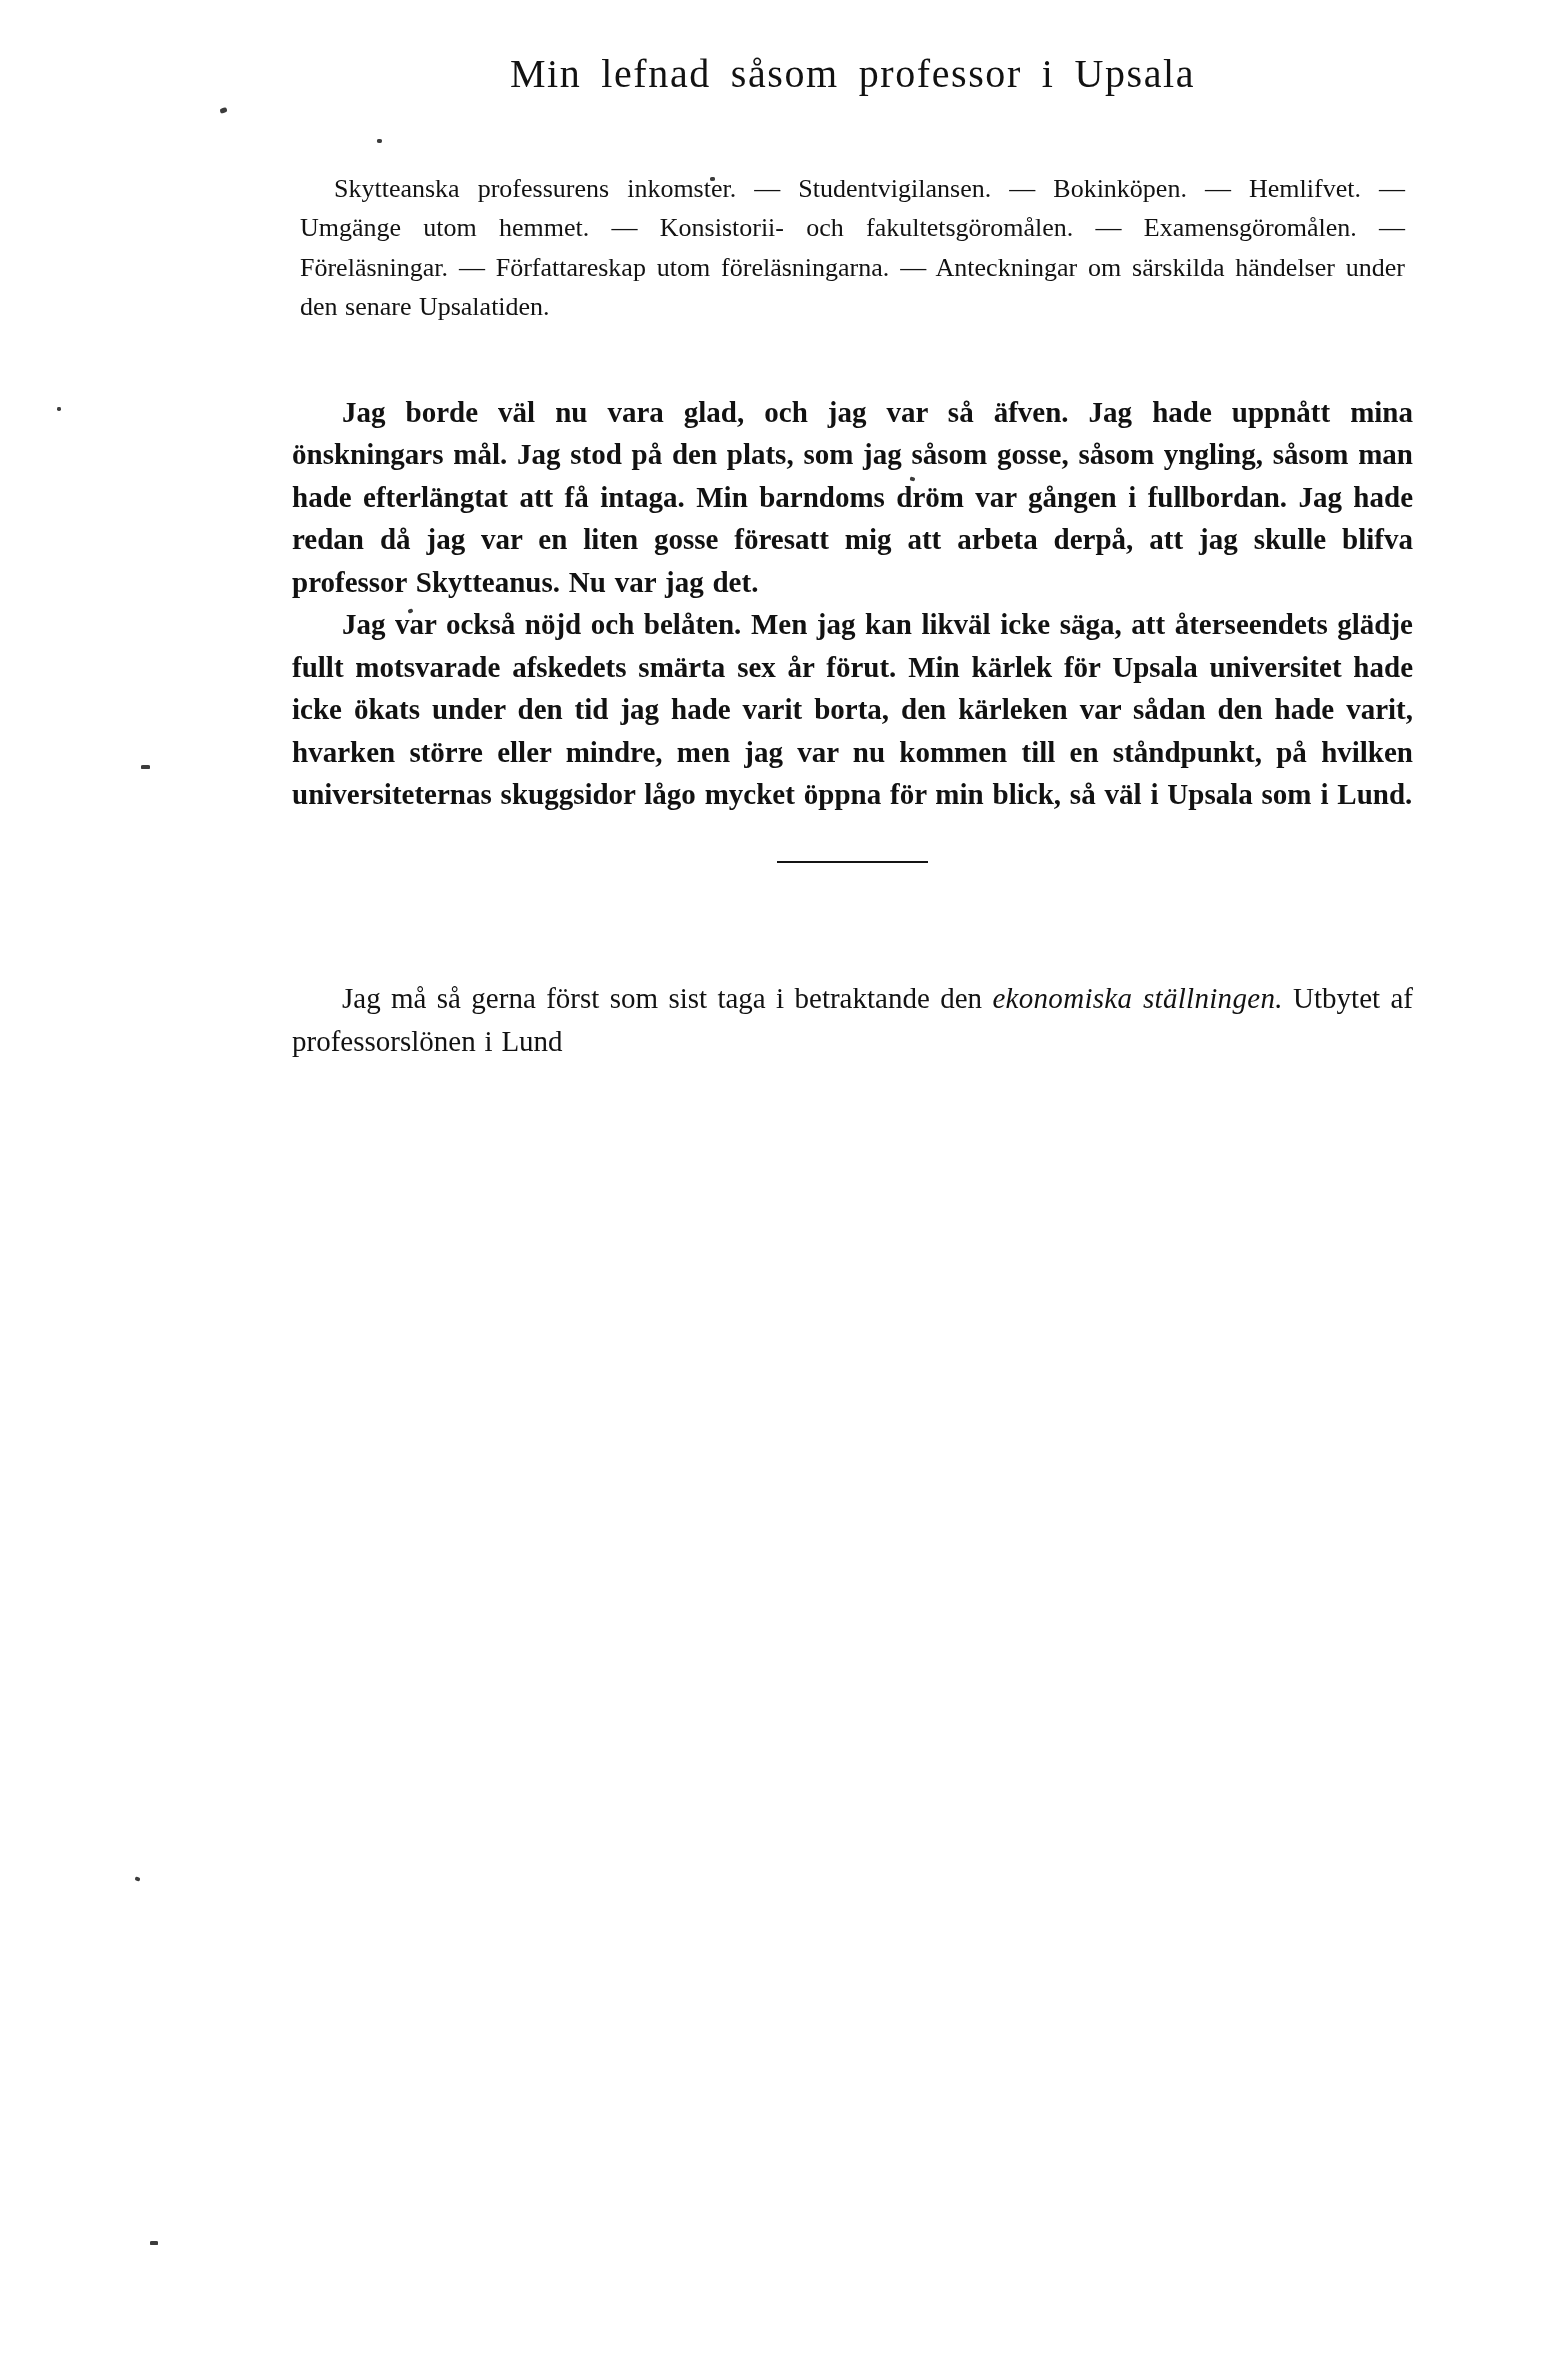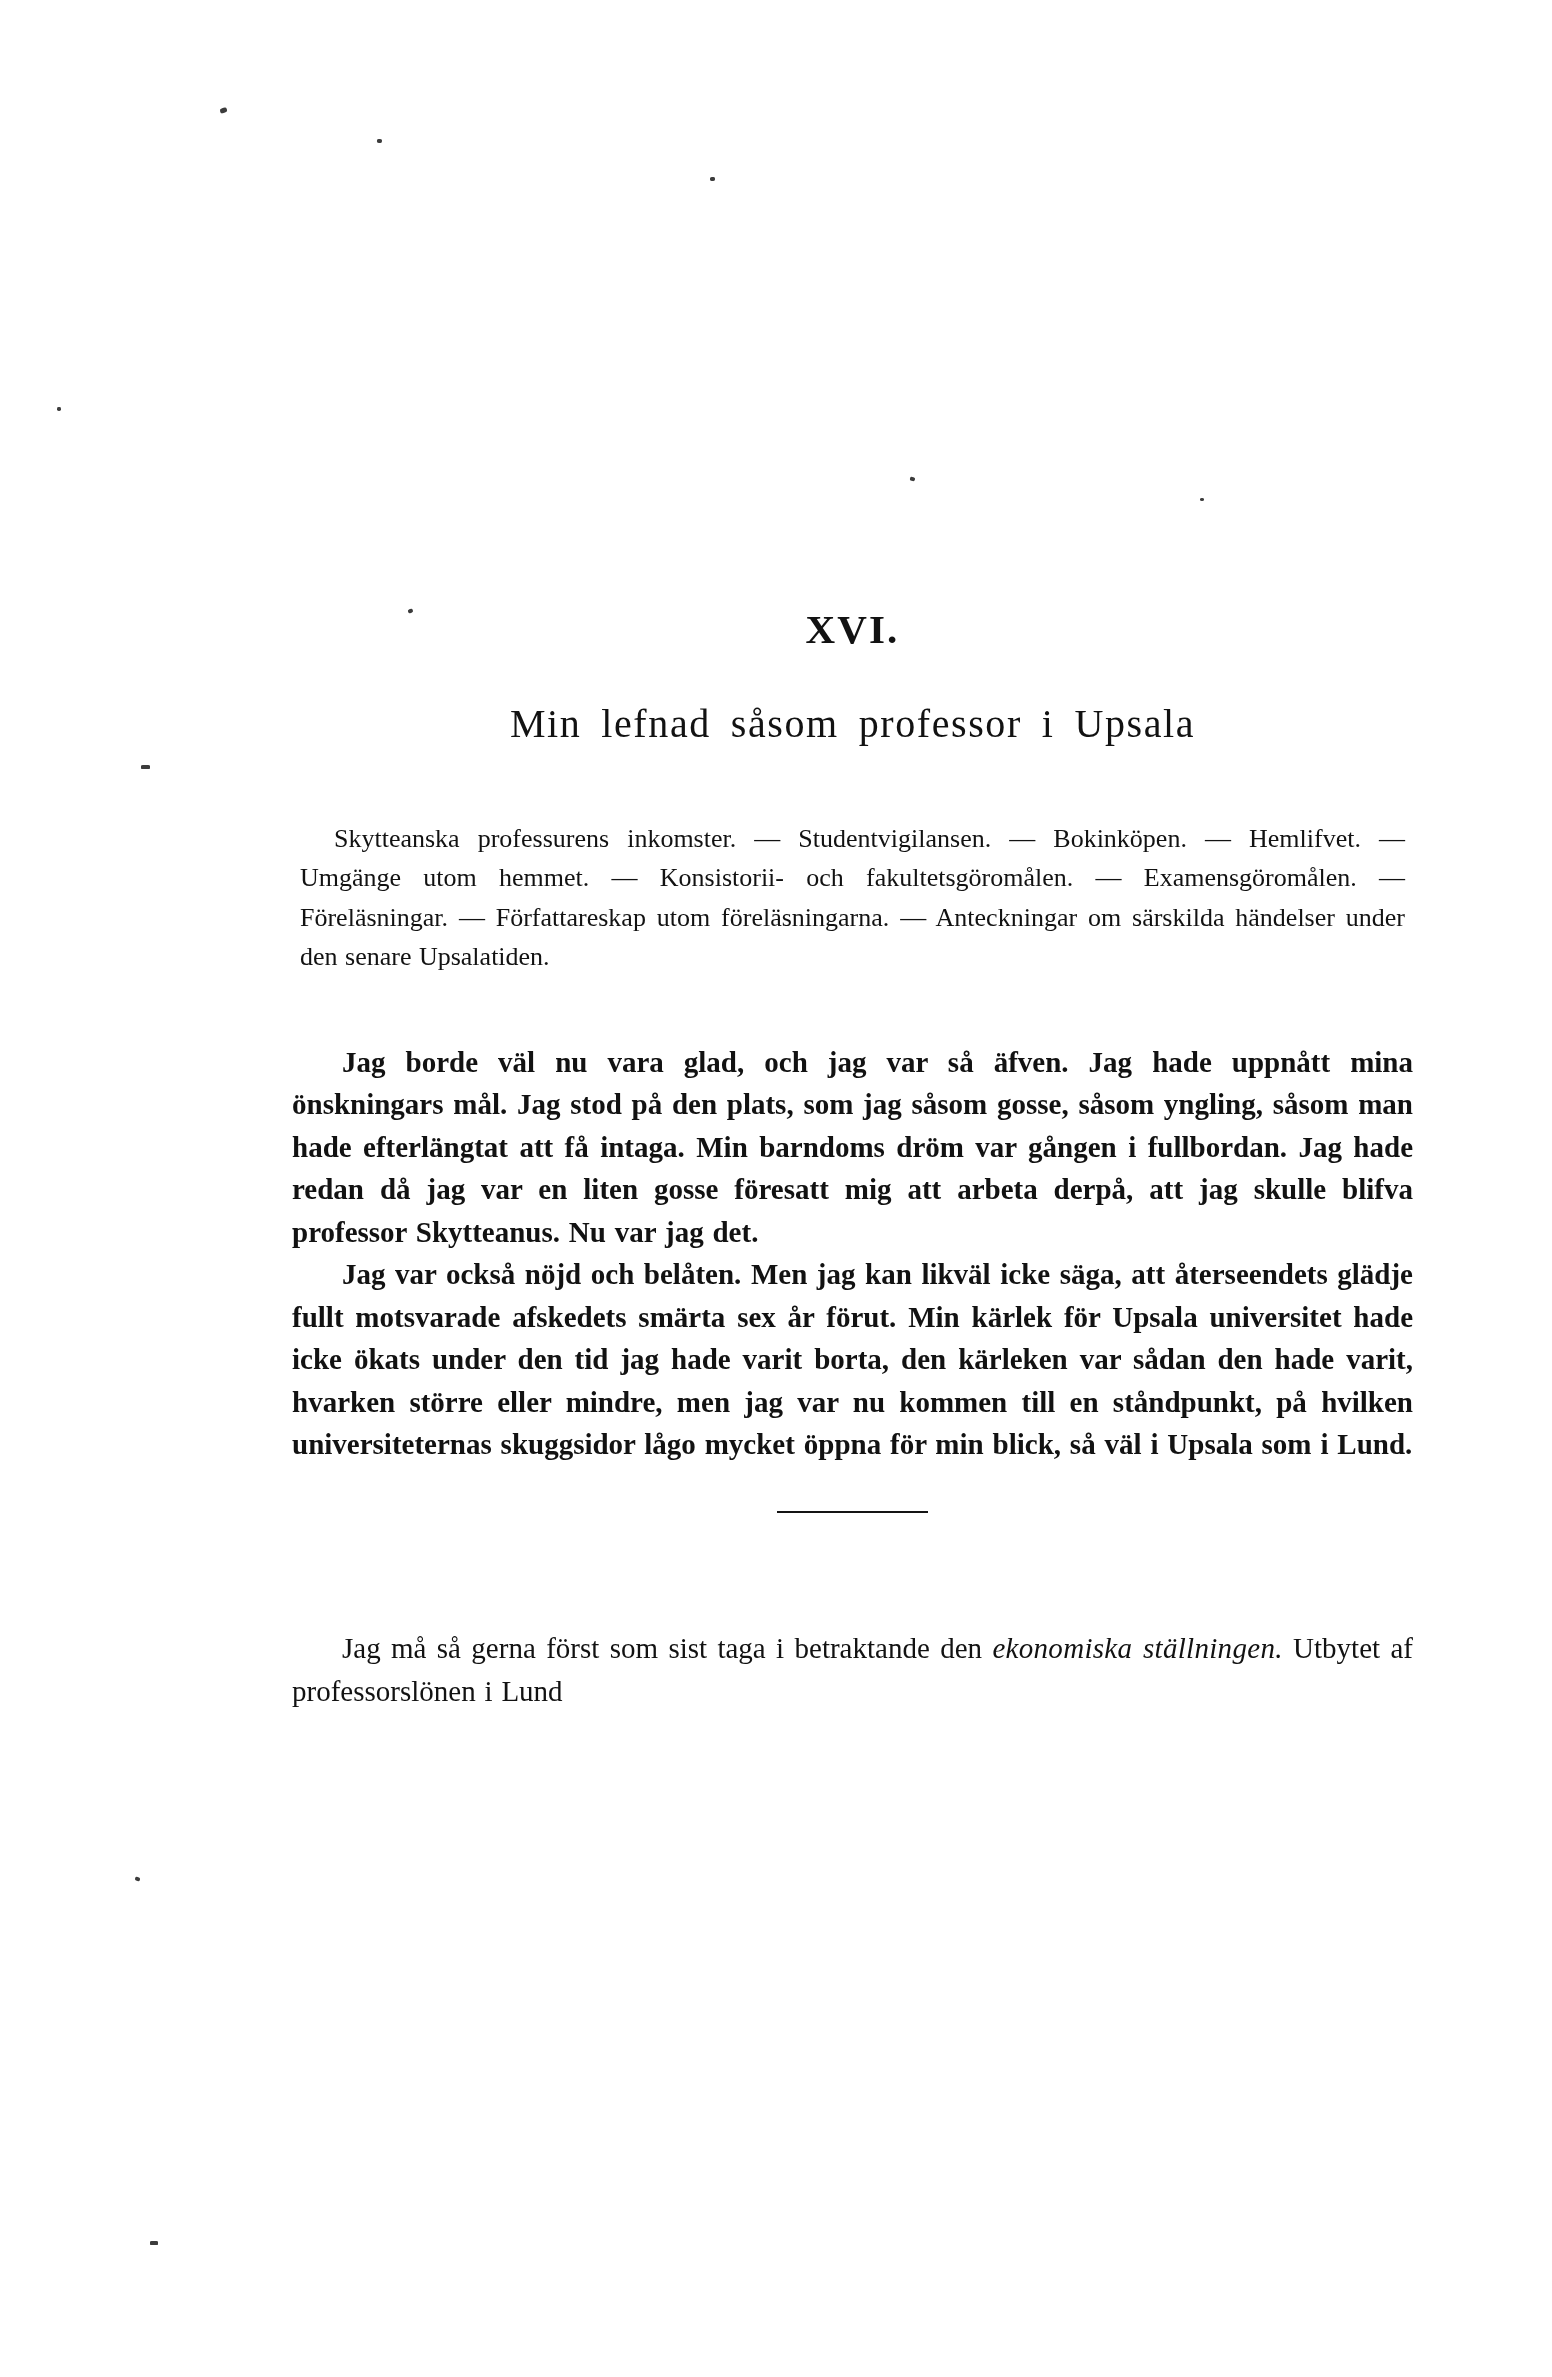--- a/index.html
+++ b/index.html
@@ -143,21 +143,20 @@
   <div class="speck s4"></div>
   <div class="speck s5"></div>
   <div class="speck s6"></div>
   <div class="speck s7"></div>
   <div class="speck s8"></div>
   <div class="speck s9"></div>
   <div class="speck s10"></div>
 
   <div class="content">
 
-    <h1 class="chapter-number">XVI.</h1>
 
     <h2 class="doc-title">
       <span class="title-line1">Min lefnad såsom professor i Upsala</span>
     </h2>
 
 
     <p class="argument">Skytteanska professurens inkomster. — Studentvigilansen. — Bokinköpen. — Hemlifvet. — Umgänge utom hemmet. — Konsistorii- och fakultetsgöromålen. — Examensgöromålen. — Föreläsningar. — Författareskap utom föreläsningarna. — Anteckningar om särskilda händelser under den senare Upsalatiden.</p>
 
     <div class="body-text first">
       <p>Jag borde väl nu vara glad, och jag var så äfven. Jag hade uppnått mina önskningars mål. Jag stod på den plats, som jag såsom gosse, såsom yngling, såsom man hade efterlängtat att få intaga. Min barndoms dröm var gången i fullbordan. Jag hade redan då jag var en liten gosse föresatt mig att arbeta derpå, att jag skulle blifva professor Skytteanus. Nu var jag det.</p>

